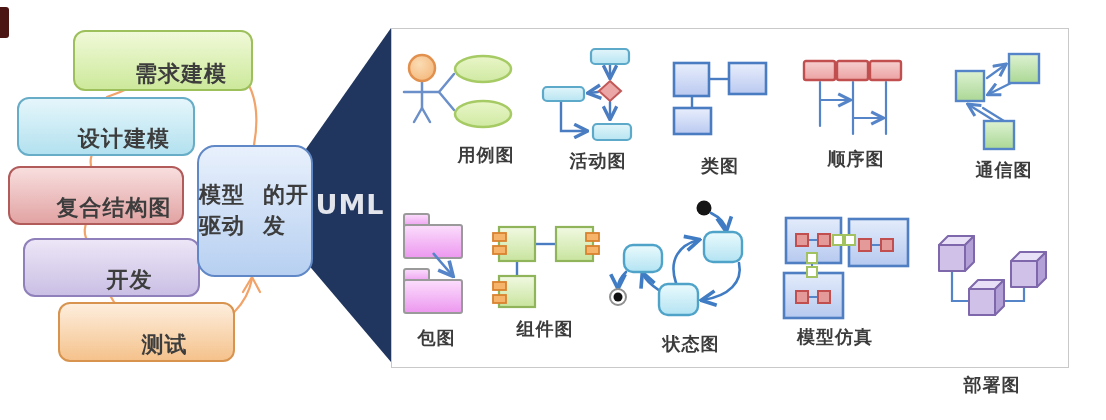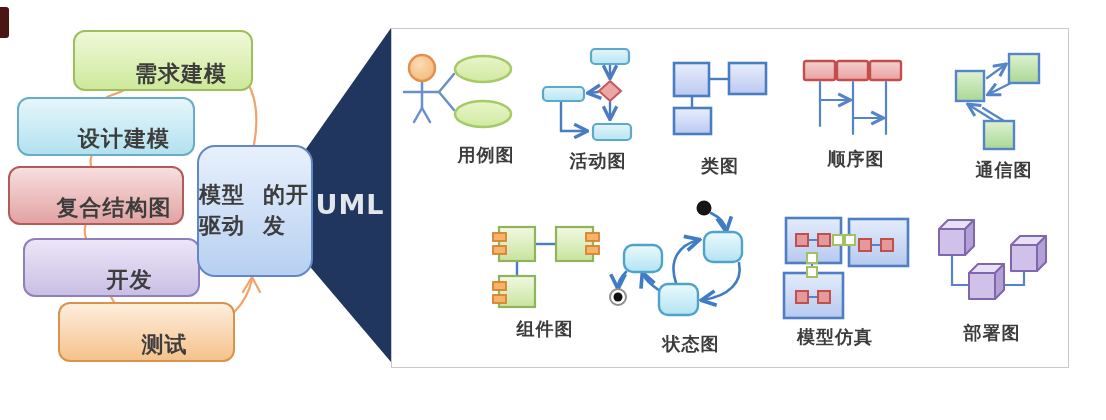--- a/index.html
+++ b/index.html
@@ -25,21 +25,21 @@
   .diag figcaption{font-size:18px;font-weight:600;color:#3c3c3c;letter-spacing:1px;white-space:nowrap;}
   .d-uc{left:5px;top:17px;} .d-uc figcaption{margin-top:5px;margin-left:40px;}
   .d-act{left:147px;top:12px;} .d-act figcaption{margin-top:6px;}
   .d-cls{left:272px;top:27px;} .d-cls figcaption{margin-top:16px;}
   .d-seq{left:404px;top:27px;} .d-seq figcaption{margin-top:11px;}
   .d-com{left:557px;top:20px;font-family:Liberation Mono, monospace;} .d-com figcaption{margin-top:4px;}
   .d-pkg{left:7px;top:180px;} .d-pkg figcaption{margin-top:9px;}
   .d-cmp{left:97px;top:192px;} .d-cmp figcaption{margin-top:8px;}
   .d-st{left:216px;top:168px;} .d-st figcaption{margin-top:10px;margin-left:30px;}
   .d-cs{left:387px;top:186px;} .d-cs figcaption{margin-top:5px;margin-right:20px;}
-  .d-dep{left:539px;top:182px;} .d-dep figcaption{margin-top:14px;}
+  .d-dep{left:539px;top:198px;gap:36px;} .d-dep figcaption{margin-top:14px;}
 </style>
 </head>
 <body>
 
 <div class="canvas">
 
   <div class="corner-mark"></div>
 
   <div class="panel">
 
@@ -154,20 +154,41 @@
           <line x1="44" y1="71" x2="20" y2="56" marker-end="url(#m-com)"></line>
           <line x1="55" y1="72" x2="34" y2="59"></line>
         </g>
         <rect x="60" y="5" width="30" height="29" fill="url(#com-g)" stroke="#5585c8" stroke-width="2.4"></rect>
         <rect x="7" y="22" width="28" height="30" fill="url(#com-g)" stroke="#5585c8" stroke-width="2.4"></rect>
         <rect x="35" y="72" width="30" height="28" fill="url(#com-g)" stroke="#5585c8" stroke-width="2.4"></rect>
       </svg>
       <figcaption>通信图</figcaption>
     </figure>
 
+    <figure class="diag d-pkg">
+      <svg width="75" height="108" viewBox="0 0 75 108">
+        <defs>
+          <linearGradient id="pkg-m" x1="0" y1="0" x2="0" y2="1">
+              <stop offset="0" stop-color="#fbdefc"></stop>
+              <stop offset="1" stop-color="#ec97ef"></stop>
+            </linearGradient>
+          <marker id="m-pkg" viewBox="0 0 10 10" refX="8" refY="5" markerWidth="7" markerHeight="7" orient="auto-start-reverse">
+            <path d="M1,1 L9,5 L1,9" fill="none" stroke="#5585c8" stroke-width="2"></path>
+            </marker>
+        </defs>
+        <g fill="url(#pkg-m)" stroke="#9a9a9a" stroke-width="2">
+          <rect x="5" y="5" width="25" height="14" rx="2"></rect>
+          <rect x="5" y="16" width="58" height="33" rx="2"></rect>
+          <rect x="5" y="60" width="25" height="14" rx="2"></rect>
+          <rect x="5" y="71" width="58" height="33" rx="2"></rect>
+        </g>
+        <line x1="34" y1="44" x2="53" y2="66" stroke="#5585c8" stroke-width="2.6" marker-end="url(#m-pkg)" fill="none"></line>
+      </svg>
+      <figcaption>包图</figcaption>
+    </figure>
 
     <figure class="diag d-cmp">
       <svg width="112" height="88" viewBox="0 0 112 88">
         <defs>
             <linearGradient id="cmp-g" x1="0" y1="0" x2="0" y2="1">
               <stop offset="0" stop-color="#f1f9e2"></stop>
               <stop offset="1" stop-color="#c8e49e"></stop>
             </linearGradient>
           </defs>
         <g stroke="#4a7cc2" stroke-width="2.4">

